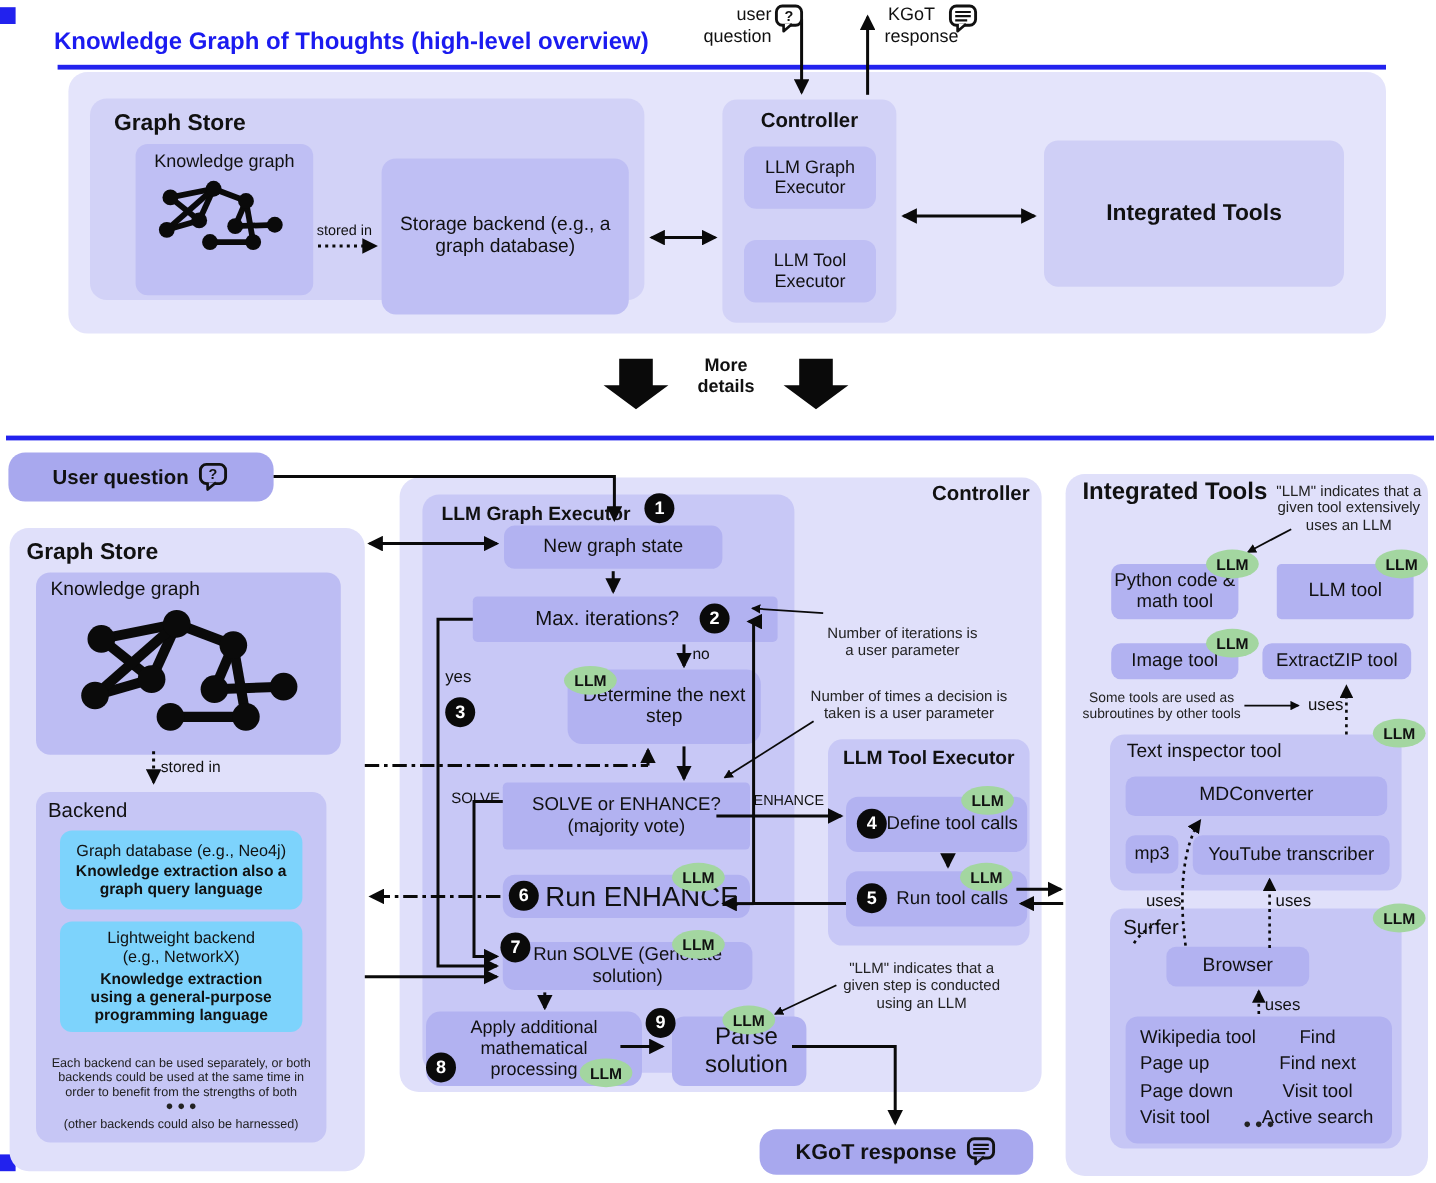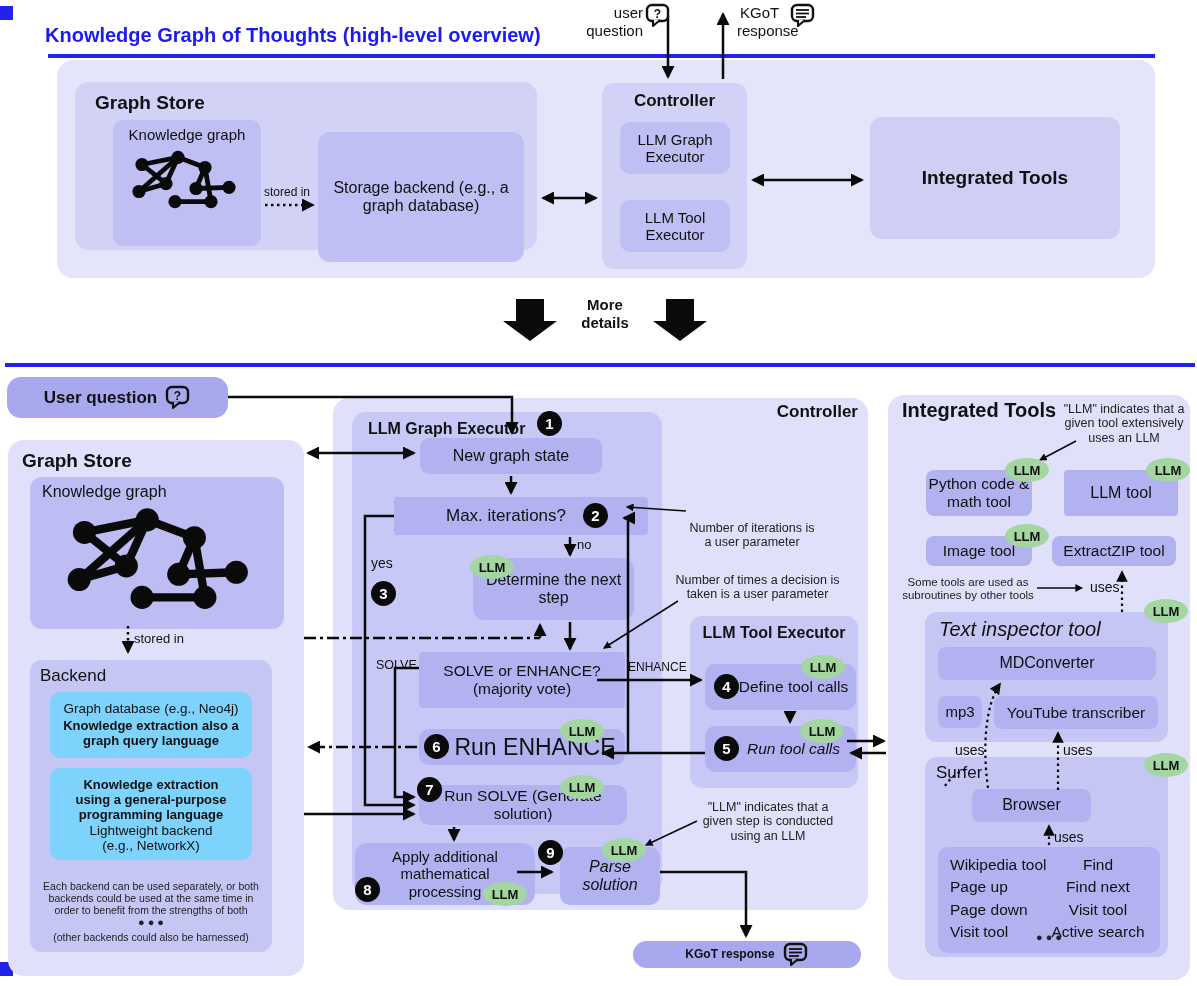--- a/index.html
+++ b/index.html
@@ -143,22 +143,22 @@
   </div>
   <div class="lbl" style="left:134px;top:632px;font-size:13px;">stored in</div>
 
   <div class="panel" style="left:30px;top:660px;width:242px;height:292px;background:#c6c6f5;border-radius:12px;"></div>
   <div class="lbl" style="left:40px;top:666px;font-size:17px;">Backend</div>
   <div class="bx bx-backend" style="left:50px;top:692px;width:202px;height:66px;">
     <span style="font-size:13.5px;">Graph database (e.g., Neo4j)</span>
     <span style="font-size:13px;font-weight:bold;margin-top:3px;padding:0 8px;">Knowledge extraction also a graph query language</span>
   </div>
   <div class="bx bx-backend" style="left:50px;top:768px;width:202px;height:92px;">
+    <span style="font-size:13.5px;padding:0 30px;">Lightweight backend (e.g., NetworkX)</span>
     <span style="font-size:13px;font-weight:bold;margin-top:4px;padding:0 22px;">Knowledge extraction using a general-purpose programming language</span>
-    <span style="font-size:13.5px;padding:0 30px;">Lightweight backend (e.g., NetworkX)</span>
   </div>
   <div class="ann" style="left:36px;top:880px;width:230px;font-size:10.5px;">Each backend can be used separately, or both backends could be used at the same time in order to benefit from the strengths of both</div>
   <div class="ann" style="left:36px;top:916px;width:230px;font-size:11px;font-weight:bold;">● ● ●</div>
   <div class="ann" style="left:36px;top:931px;width:230px;font-size:10.5px;">(other backends could also be harnessed)</div>
 
   <div class="panel" style="left:333px;top:398px;width:535px;height:512px;background:#e0e0fa;"></div>
   <div class="lbl sec-title" style="left:738px;top:402px;width:120px;font-size:17px;text-align:right;">Controller</div>
   <div class="panel" style="left:352px;top:412px;width:310px;height:482px;background:#c8c8f6;border-radius:14px;"></div>
   <div class="lbl sec-title" style="left:368px;top:420px;font-size:16px;">LLM Graph Executor</div>
 
@@ -166,28 +166,28 @@
   <div class="bx bx-flow" style="left:394px;top:497px;width:224px;height:38px;font-size:17px;border-radius:4px;padding-right:30px;">Max. iterations?</div>
   <div class="lbl" style="left:577px;top:538px;font-size:13px;">no</div>
   <div class="lbl" style="left:371px;top:556px;font-size:14px;">yes</div>
   <div class="bx bx-flow" style="left:473px;top:558px;width:145px;height:62px;font-size:16px;border-radius:12px;padding:0 8px;">Determine the next step</div>
   <div class="bx bx-flow" style="left:419px;top:652px;width:178px;height:56px;font-size:15.5px;border-radius:4px;padding:0 14px;">SOLVE or ENHANCE? (majority vote)</div>
   <div class="lbl" style="left:376px;top:658px;font-size:12.5px;">SOLVE</div>
   <div class="lbl" style="left:628px;top:661px;font-size:12px;">ENHANCE</div>
   <div class="bx bx-flow" style="left:419px;top:729px;width:180px;height:36px;font-size:23px;padding-left:26px;">Run ENHANCE</div>
   <div class="bx bx-flow" style="left:419px;top:785px;width:180px;height:40px;font-size:15.5px;padding:0 14px;">Run SOLVE (Generate solution)</div>
   <div class="bx bx-flow" style="left:355px;top:843px;width:160px;height:62px;font-size:15px;border-radius:12px;padding:0 10px;">Apply additional mathematical processing</div>
-  <div class="bx bx-flow" style="left:560px;top:847px;width:100px;height:58px;font-size:16px;font-style:italic;">Parse solution</div>
+  <div class="bx bx-flow" style="left:560px;top:847px;width:100px;height:58px;font-size:20px;padding-left:12px;">Parse solution</div>
 
   <div class="panel" style="left:690px;top:616px;width:168px;height:172px;background:#c8c8f6;border-radius:12px;"></div>
   <div class="lbl sec-title" style="left:690px;top:624px;width:168px;font-size:16px;text-align:center;">LLM Tool Executor</div>
   <div class="bx bx-flow" style="left:705px;top:664px;width:125px;height:46px;font-size:15.5px;padding-left:26px;">Define tool calls</div>
-  <div class="bx bx-flow" style="left:705px;top:726px;width:125px;height:46px;font-size:15.5px;padding-left:26px;font-style:italic;">Run tool calls</div>
-
-  <div class="bx bx-strong" style="left:633px;top:941px;width:228px;height:27px;font-size:12px;font-weight:bold;gap:8px;">
+  <div class="bx bx-flow" style="left:705px;top:726px;width:125px;height:46px;font-size:15.5px;padding-left:26px;">Run tool calls</div>
+
+  <div class="bx bx-strong" style="left:633px;top:941px;width:228px;height:38px;font-size:18px;font-weight:bold;gap:8px;">
     <span>KGoT response</span>
     <svg width="26" height="26" viewBox="0 0 26 26">
       <rect x="2" y="2" width="21" height="16" rx="5" fill="none" stroke="#111" stroke-width="2.4"></rect>
       <path d="M8 17 L8 23 L15 17" fill="#a8a8ee" stroke="#111" stroke-width="2.2" stroke-linejoin="round"></path>
       <line x1="6" y1="7" x2="19" y2="7" stroke="#111" stroke-width="1.8"></line>
       <line x1="6" y1="10.5" x2="19" y2="10.5" stroke="#111" stroke-width="1.8"></line>
       <line x1="6" y1="14" x2="16" y2="14" stroke="#111" stroke-width="1.8"></line>
     </svg>
   </div>
 
@@ -201,21 +201,21 @@
 
   <div class="bx bx-flow" style="left:926px;top:470px;width:106px;height:46px;font-size:15.5px;border-radius:8px;">Python code &amp; math tool</div>
   <div class="bx bx-flow" style="left:1064px;top:470px;width:114px;height:46px;font-size:16px;border-radius:4px;text-align:right;">LLM tool</div>
   <div class="bx bx-flow" style="left:926px;top:536px;width:106px;height:30px;font-size:15.5px;border-radius:8px;">Image tool</div>
   <div class="bx bx-flow" style="left:1052px;top:536px;width:124px;height:30px;font-size:15.5px;border-radius:8px;">ExtractZIP tool</div>
 
   <div class="ann" style="left:901px;top:576px;width:134px;font-size:11.5px;">Some tools are used as subroutines by other tools</div>
   <div class="lbl" style="left:1090px;top:580px;font-size:14px;">uses</div>
 
   <div class="panel" style="left:925px;top:612px;width:243px;height:130px;background:#c6c6f5;border-radius:12px;"></div>
-  <div class="lbl" style="left:939px;top:618px;font-size:20px;font-style:italic;">Text inspector tool</div>
+  <div class="lbl" style="left:939px;top:618px;font-size:16px;">Text inspector tool</div>
   <div class="bx bx-flow" style="left:938px;top:647px;width:218px;height:33px;font-size:16px;border-radius:8px;">MDConverter</div>
   <div class="bx bx-flow" style="left:938px;top:696px;width:44px;height:32px;font-size:15px;border-radius:8px;">mp3</div>
   <div class="bx bx-flow" style="left:994px;top:696px;width:164px;height:33px;font-size:15.5px;border-radius:8px;">YouTube transcriber</div>
 
   <div class="lbl" style="left:955px;top:743px;font-size:14px;">uses</div>
   <div class="lbl" style="left:1063px;top:743px;font-size:14px;">uses</div>
 
   <div class="panel" style="left:925px;top:757px;width:243px;height:200px;background:#c6c6f5;border-radius:12px;"></div>
   <div class="lbl" style="left:936px;top:763px;font-size:17px;">Surfer</div>
   <div class="bx bx-flow" style="left:972px;top:789px;width:119px;height:33px;font-size:16px;border-radius:8px;">Browser</div>

